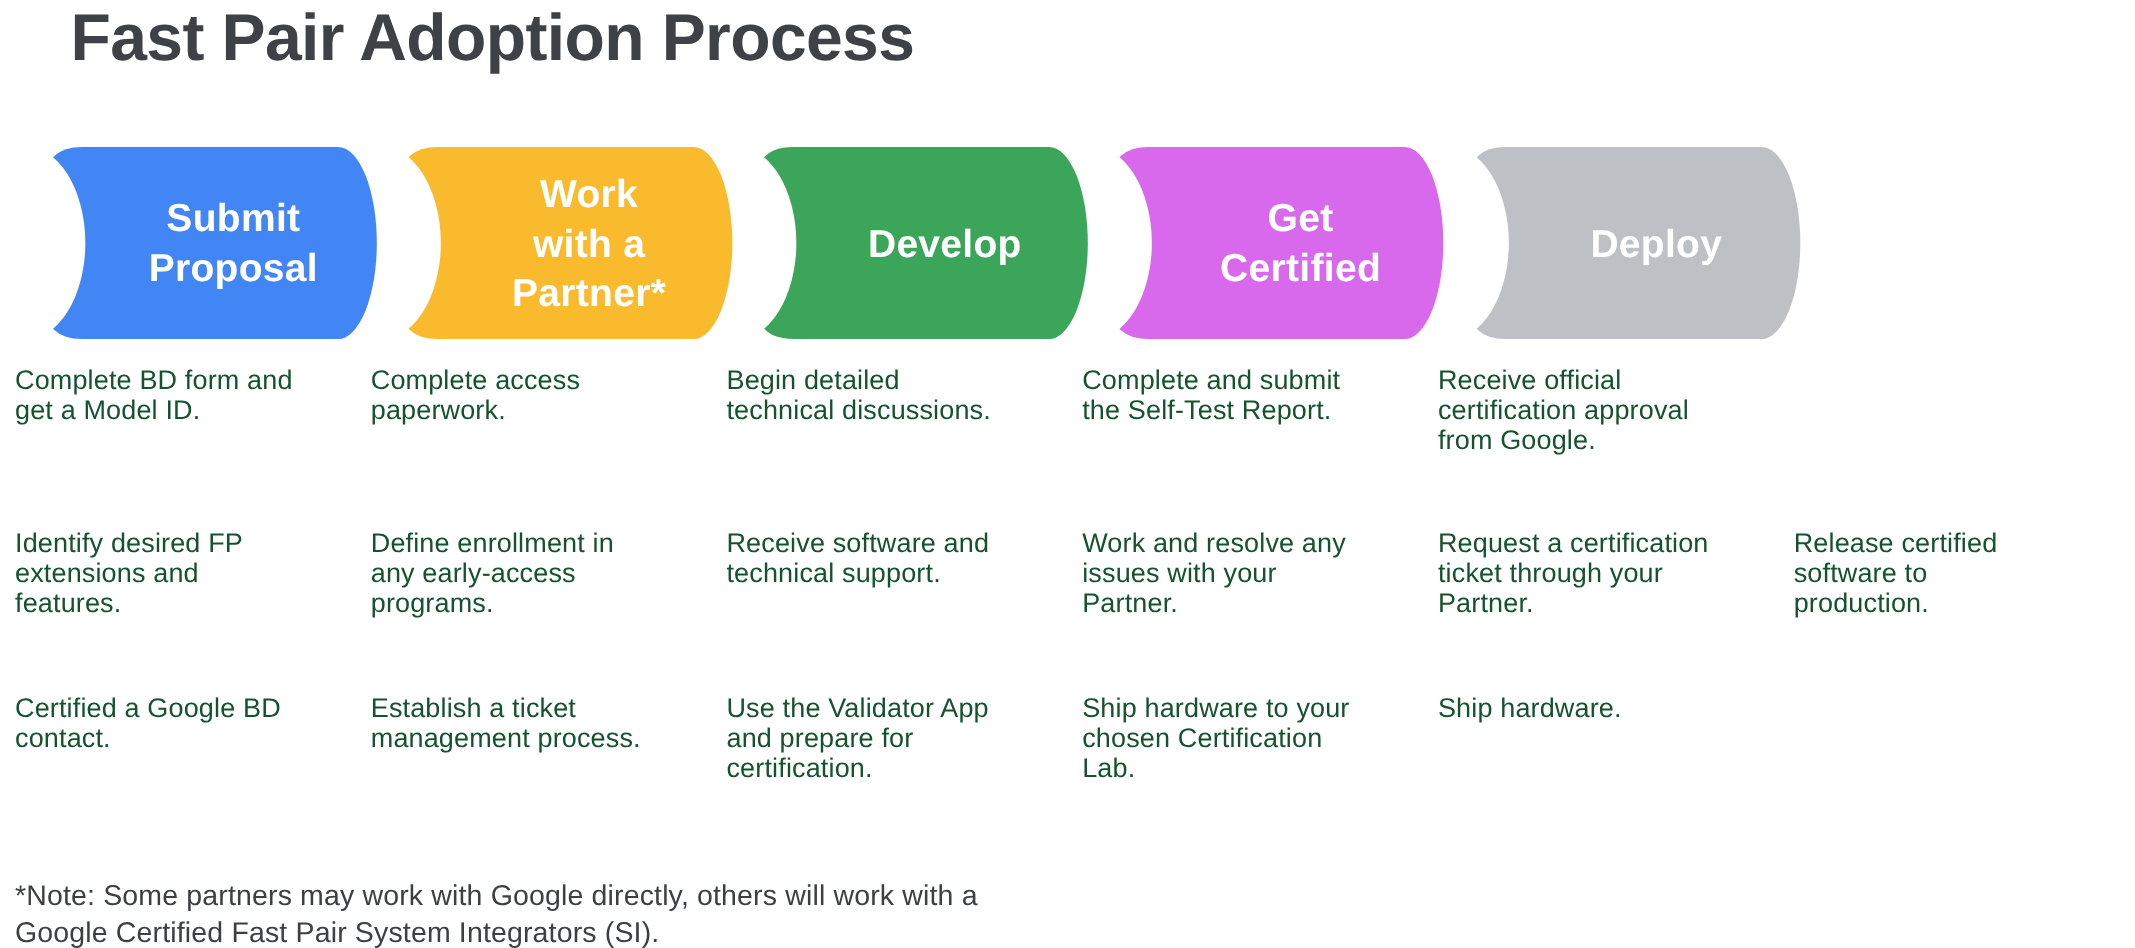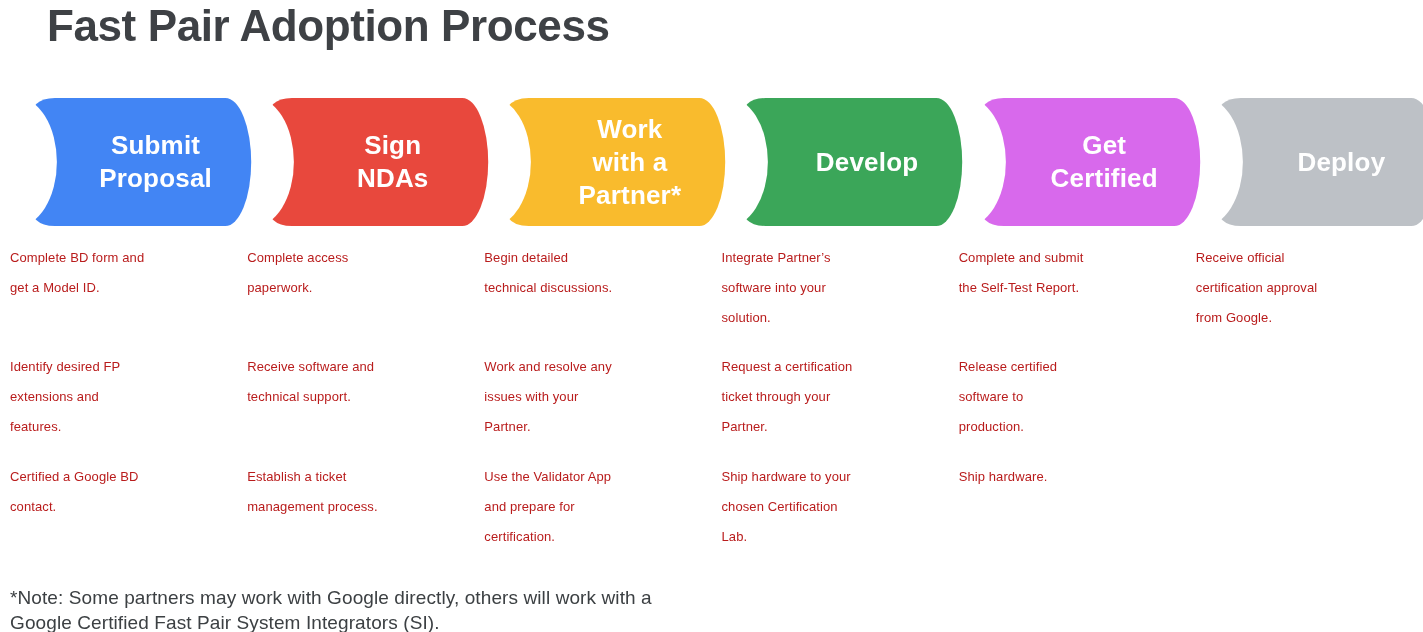--- a/index.html
+++ b/index.html
@@ -29,21 +29,21 @@
     display:flex;align-items:center;justify-content:center;
     text-align:center;color:#ffffff;
     font-size:26px;font-weight:600;line-height:33px;
     white-space:pre-line;letter-spacing:0.2px;
   }
   .steps-grid{position:absolute;left:0;top:0;width:1423px;height:632px;}
   .desc-row{position:absolute;left:0;width:1423px;display:flex;}
   .desc-cell{
     flex:none;width:237.16px;box-sizing:border-box;
     padding:0 2px 0 10px;
-    font-size:13px;line-height:30px;color:#b91c1c;
+    font-size:18px;line-height:20px;color:#14532d;
     white-space:pre-line;letter-spacing:0.1px;
   }
   .note{
     position:absolute;left:10px;top:585px;
     font-size:19px;line-height:25px;color:#3c4043;
     white-space:pre-line;letter-spacing:0.1px;
   }
 </style>
 </head>
 <body>
@@ -53,28 +53,20 @@
 <div class="stage-row">
   <div class="stage-col">
     <svg viewBox="0 0 238 128" preserveAspectRatio="none">
       <path class="stage-shape-path" d="M26,0 L197,0 A26,64 0 0 1 197,128 L26,128 Q1,128 1,104 L1,24 Q1,0 26,0 Z" fill="#4285F4"></path>
       <ellipse class="stage-cut" cx="-13" cy="64" rx="41" ry="65" fill="#ffffff"></ellipse>
     </svg>
     <div class="stage-label">Submit
 Proposal</div>
   </div>
 
-  <div class="stage-col">
-    <svg viewBox="0 0 238 128" preserveAspectRatio="none">
-      <path class="stage-shape-path" d="M26,0 L197,0 A26,64 0 0 1 197,128 L26,128 Q1,128 1,104 L1,24 Q1,0 26,0 Z" fill="#E8483D"></path>
-      <ellipse class="stage-cut" cx="-13" cy="64" rx="41" ry="65" fill="#ffffff"></ellipse>
-    </svg>
-    <div class="stage-label">Sign
-NDAs</div>
-  </div>
 
   <div class="stage-col">
     <svg viewBox="0 0 238 128" preserveAspectRatio="none">
       <path class="stage-shape-path" d="M26,0 L197,0 A26,64 0 0 1 197,128 L26,128 Q1,128 1,104 L1,24 Q1,0 26,0 Z" fill="#F9BB2D"></path>
       <ellipse class="stage-cut" cx="-13" cy="64" rx="41" ry="65" fill="#ffffff"></ellipse>
     </svg>
     <div class="stage-label">Work
 with a
 Partner*</div>
   </div>
@@ -106,33 +98,33 @@
 </div>
 
 <div class="steps-grid">
     <div class="desc-row" style="top: 243px;">
       <div class="desc-cell">Complete BD form and
 get a Model ID.</div>
       <div class="desc-cell">Complete access
 paperwork.</div>
       <div class="desc-cell">Begin detailed
 technical discussions.</div>
-      <div class="desc-cell">Integrate Partner’s
-software into your
-solution.</div>
       <div class="desc-cell">Complete and submit
 the Self-Test Report.</div>
       <div class="desc-cell">Receive official
 certification approval
 from Google.</div>
     </div>
     <div class="desc-row" style="top: 352px;">
       <div class="desc-cell">Identify desired FP
 extensions and
 features.</div>
+      <div class="desc-cell">Define enrollment in
+any early-access
+programs.</div>
       <div class="desc-cell">Receive software and
 technical support.</div>
       <div class="desc-cell">Work and resolve any
 issues with your
 Partner.</div>
       <div class="desc-cell">Request a certification
 ticket through your
 Partner.</div>
       <div class="desc-cell">Release certified
 software to

